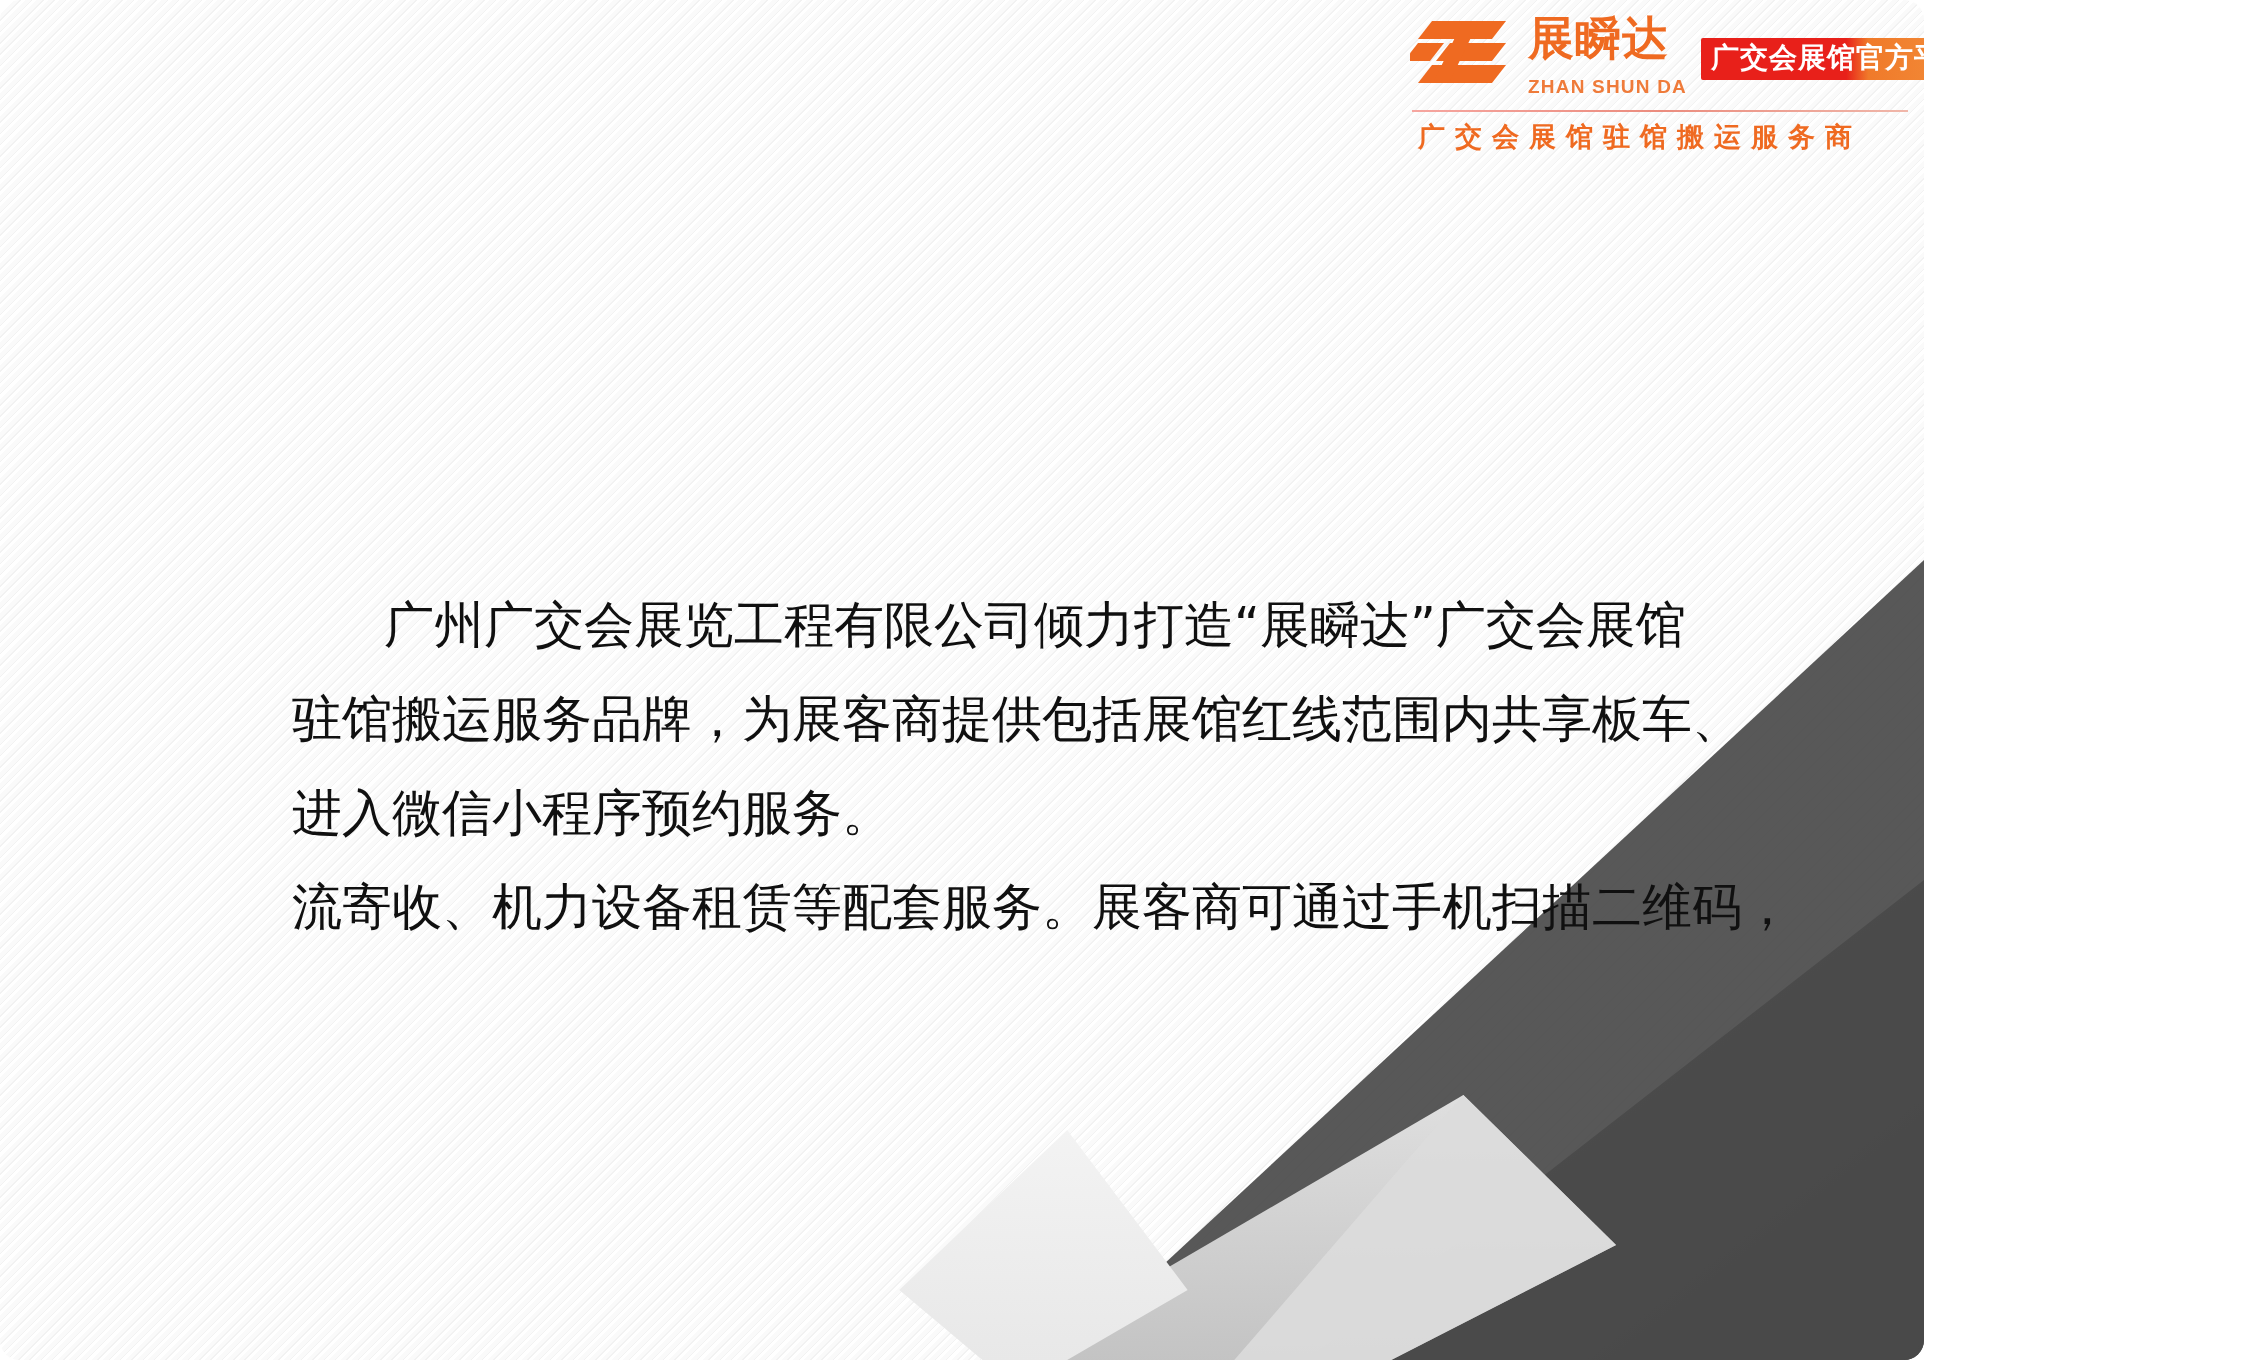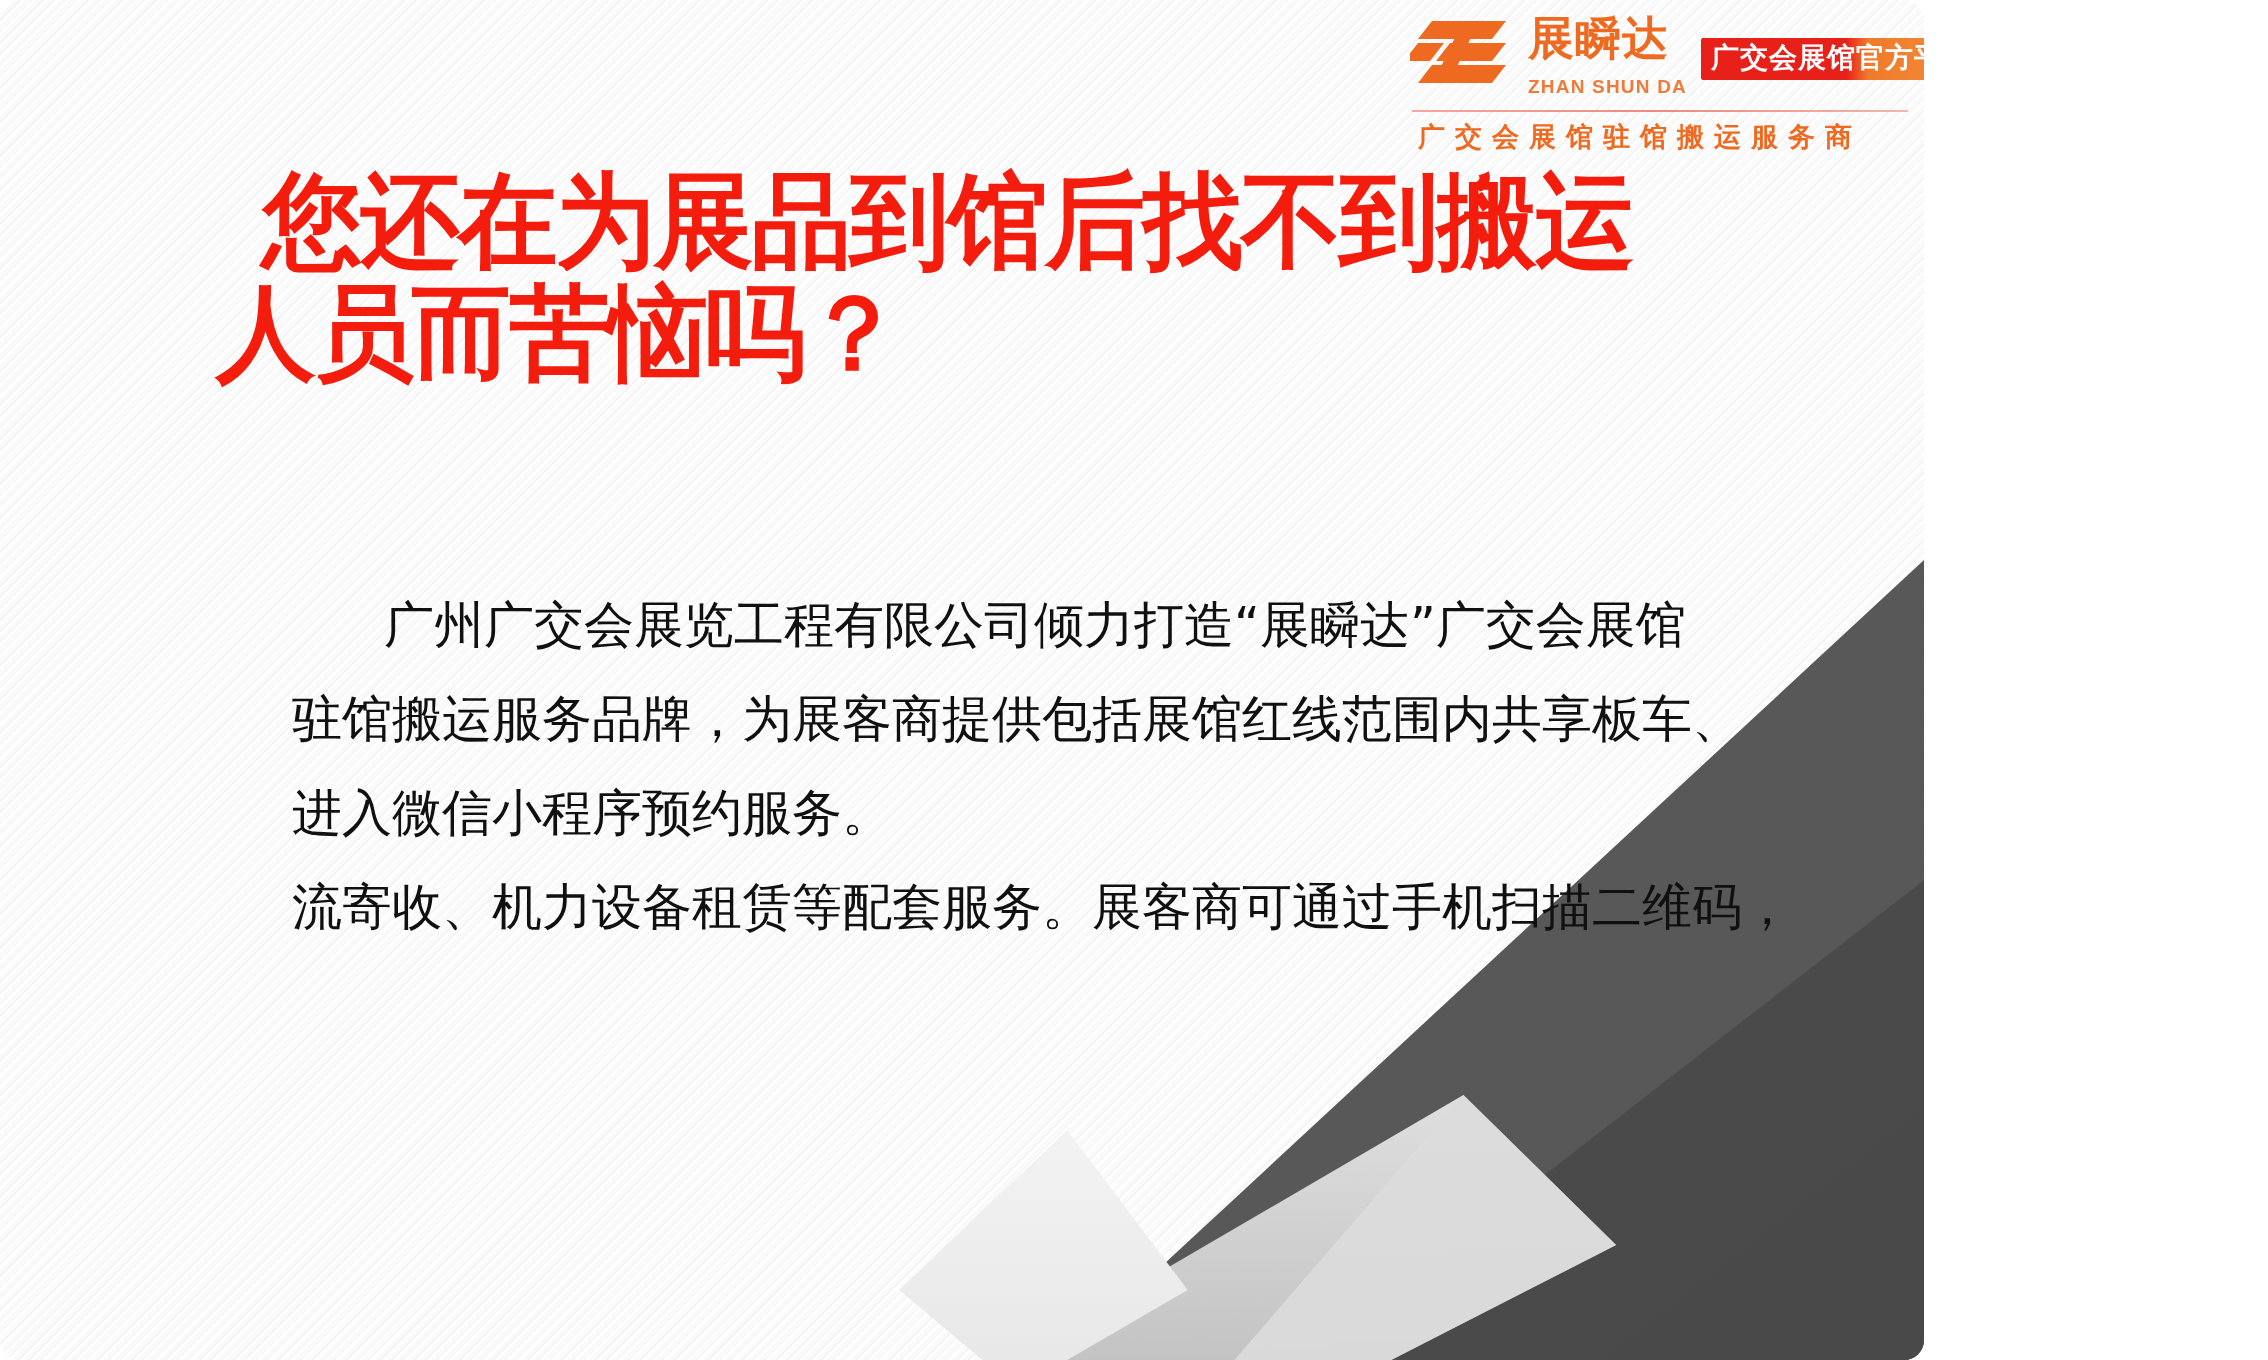--- a/index.html
+++ b/index.html
@@ -210,24 +210,20 @@
       <div class="logo-words">
         <div class="logo-cn">展瞬达</div>
         <div class="logo-en">ZHAN SHUN DA</div>
       </div>
       <div class="logo-badge">广交会展馆官方平台</div>
     </div>
     <div class="logo-rule"></div>
     <div class="logo-tagline">广交会展馆驻馆搬运服务商</div>
   </div>
 
-  <div class="headline">
-    <div class="headline-line l1">您还在为展品到馆后找不到搬运</div>
-    <div class="headline-line l2">人员而苦恼吗？</div>
-  </div>
 
   <div class="body-text">
     <div class="body-line indent">广州广交会展览工程有限公司倾力打造“展瞬达”广交会展馆</div>
     <div class="body-line">驻馆搬运服务品牌，为展客商提供包括展馆红线范围内共享板车、</div>
     <div class="body-line">进入微信小程序预约服务。</div>
     <div class="body-line">流寄收、机力设备租赁等配套服务。展客商可通过手机扫描二维码，</div>
   </div>
 
 </div>
 

